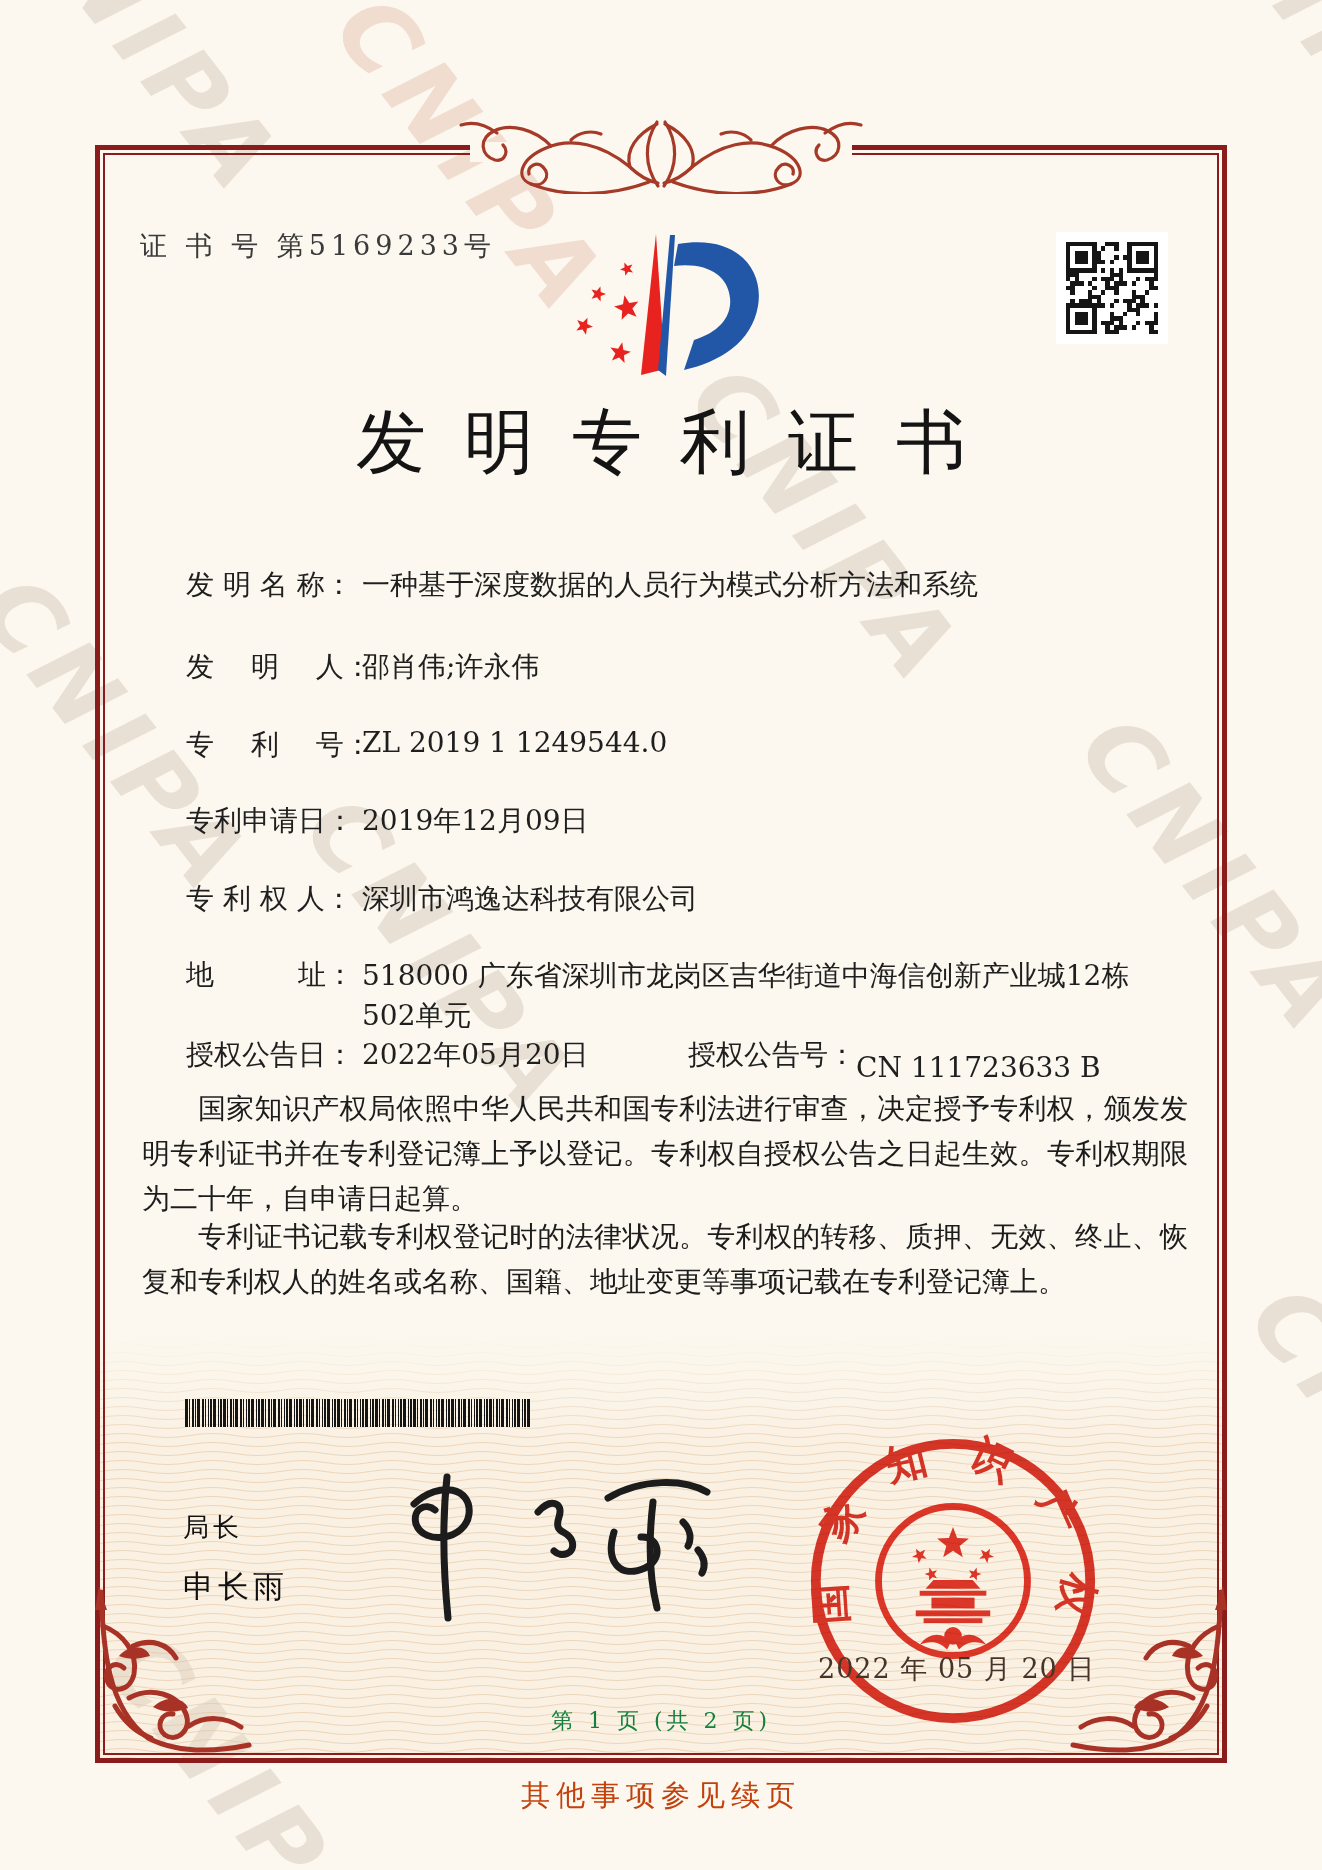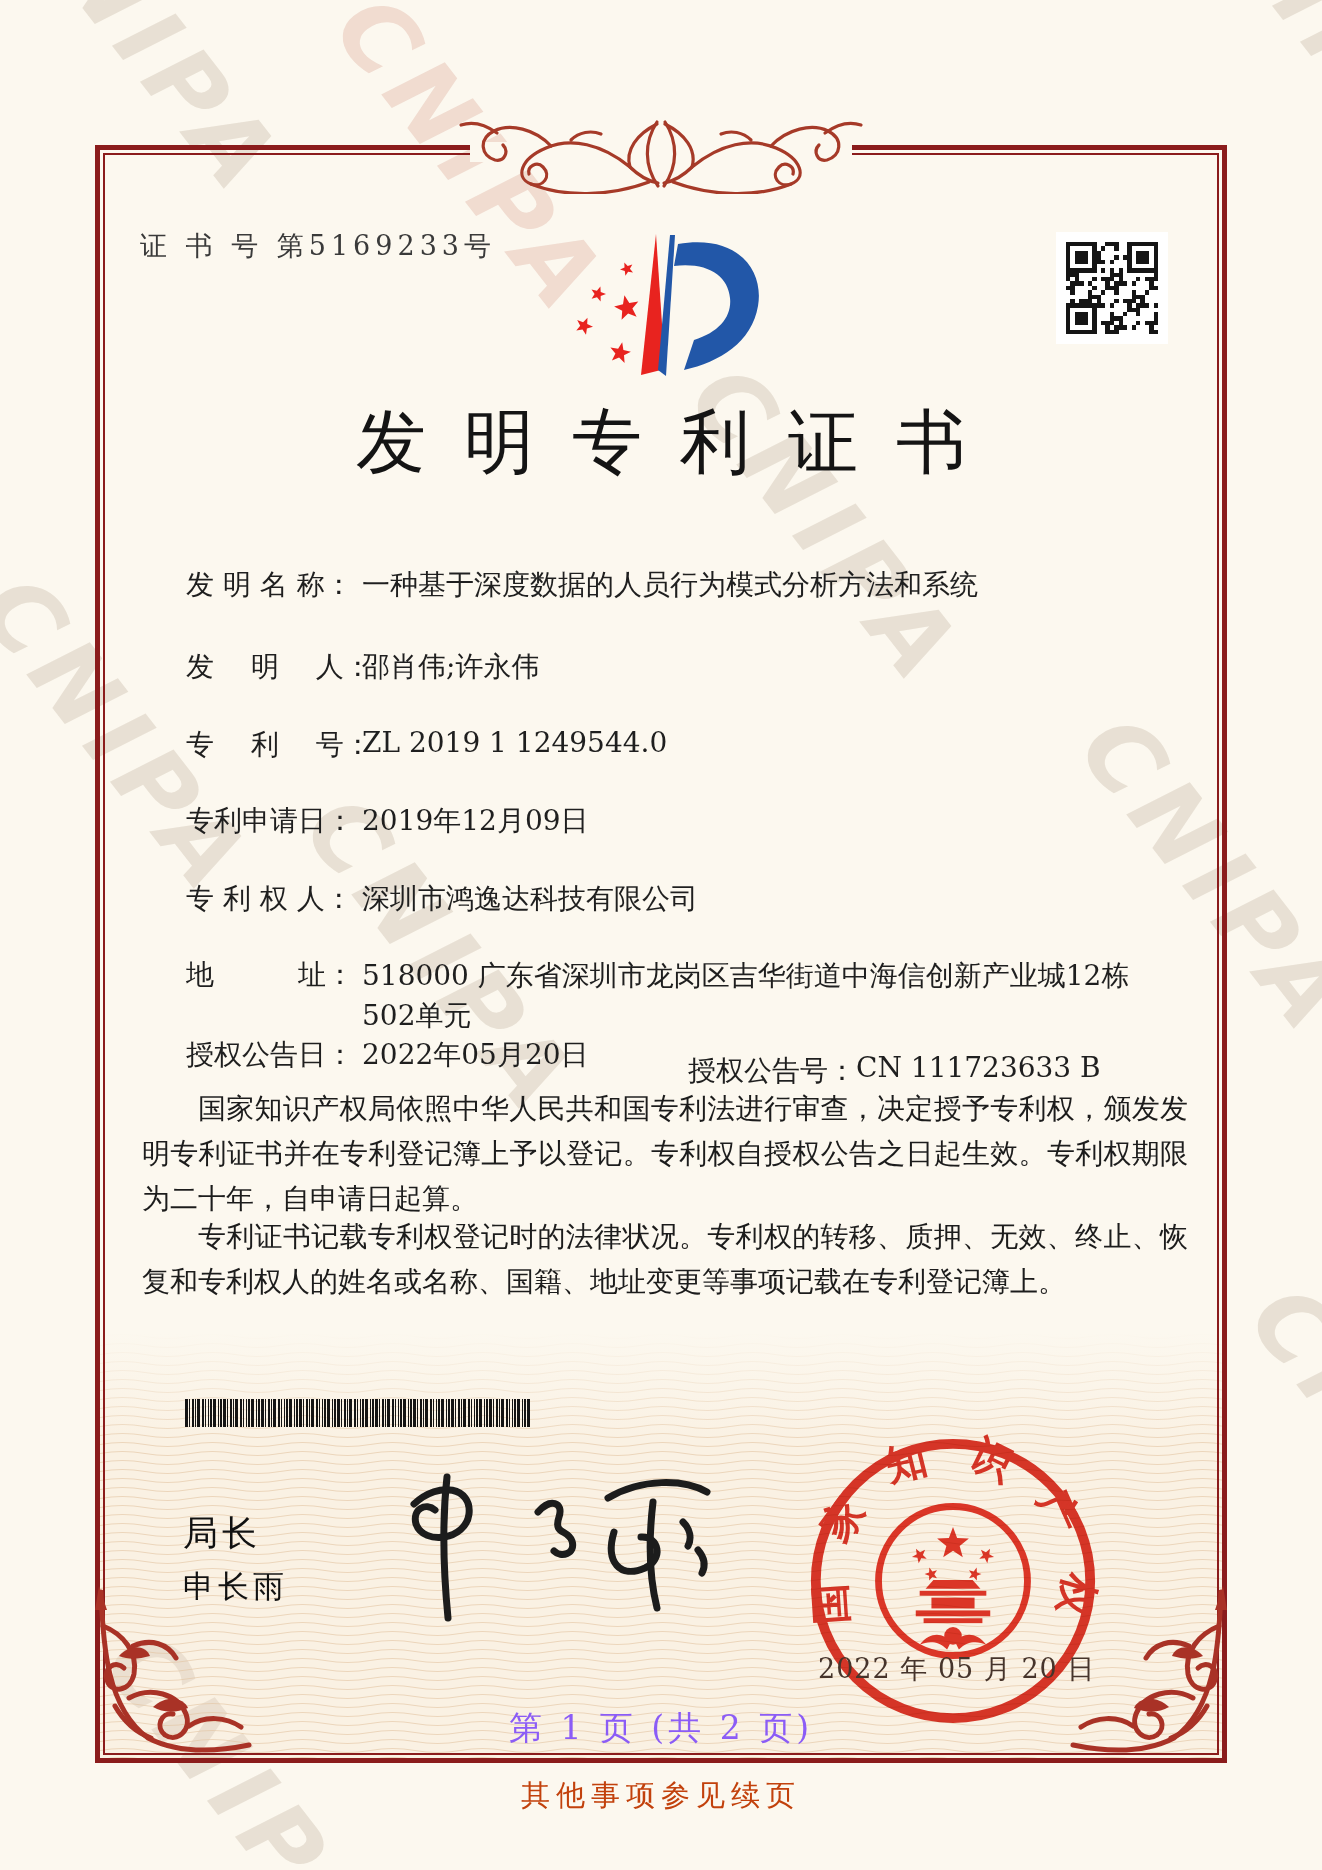--- a/index.html
+++ b/index.html
@@ -26,47 +26,47 @@
       display:flex;align-items:center;justify-content:center;}
 
   .title{position:absolute;left:19px;top:396px;width:1322px;text-align:center;
          font-size:70px;letter-spacing:38px;color:#141414;font-weight:500;}
 
   .row{position:absolute;left:186px;width:990px;font-size:28px;color:#1f1f1f;}
   .row .label{position:absolute;left:0;top:0;white-space:nowrap;}
   .row .value{position:absolute;left:176px;top:0;white-space:nowrap;}
   .row .value2{position:absolute;left:176px;top:0;width:770px;white-space:normal;
                word-break:break-all;line-height:40px;}
-  .row .label2{position:absolute;left:502px;top:16px;white-space:nowrap;text-align:center;}
+  .row .label2{position:absolute;left:502px;top:0;white-space:nowrap;text-align:center;}
   .row .valueB{position:absolute;left:670px;top:15px;white-space:nowrap;}
 
   .para{position:absolute;left:142px;width:1046px;font-size:28px;line-height:45px;
         text-indent:2em;color:#1c1c1c;text-align:justify;}
 
   .waves{position:absolute;left:100px;top:1332px;width:1122px;height:428px;}
   .waves-fade{position:absolute;left:100px;top:1332px;width:1122px;height:110px;
               background:linear-gradient(#fcf8ef,rgba(252,248,239,0));}
 
   .barcode{position:absolute;left:185px;top:1399px;width:348px;height:28px;}
 
-  .officer-title{position:absolute;left:183px;top:1510px;font-size:35px;letter-spacing:4px;color:#111;}
+  .officer-title{position:absolute;left:183px;top:1510px;font-size:26px;letter-spacing:4px;color:#111;}
   .officer-name{position:absolute;left:183px;top:1566px;font-size:31px;letter-spacing:4px;color:#111;}
   .signature{position:absolute;left:352px;top:1452px;width:386px;height:190px;}
 
   .seal{position:absolute;left:806px;top:1434px;width:294px;height:294px;opacity:.93;
         mix-blend-mode:multiply;}
   .seal-date{position:absolute;left:818px;top:1615px;width:270px;text-align:center;
              font-size:27px;color:#46342b;letter-spacing:1px;white-space:nowrap;margin-top:36px;}
 
   .corner{position:absolute;width:165px;height:175px;}
   .corner-left{left:93px;top:1586px;}
   .corner-right{left:1064px;top:1586px;transform:scaleX(-1);}
 
   .footer-page{position:absolute;left:0;top:1706px;width:1322px;text-align:center;
-               font-size:33px;letter-spacing:4px;color:#8b5cf6;}
+               font-size:22px;letter-spacing:4px;color:#15803d;}
   .continuation{position:absolute;left:0;top:1776px;width:1322px;text-align:center;
                 font-size:29px;letter-spacing:6px;color:#c2410c;}
 </style>
 </head>
 <body>
 
 <div class="page">
 
   <div class="wm" style="left:-40px;top:-20px;">CNIPA</div>
   <div class="wm wm-red" style="left:285px;top:100px;">CNIPA</div>

